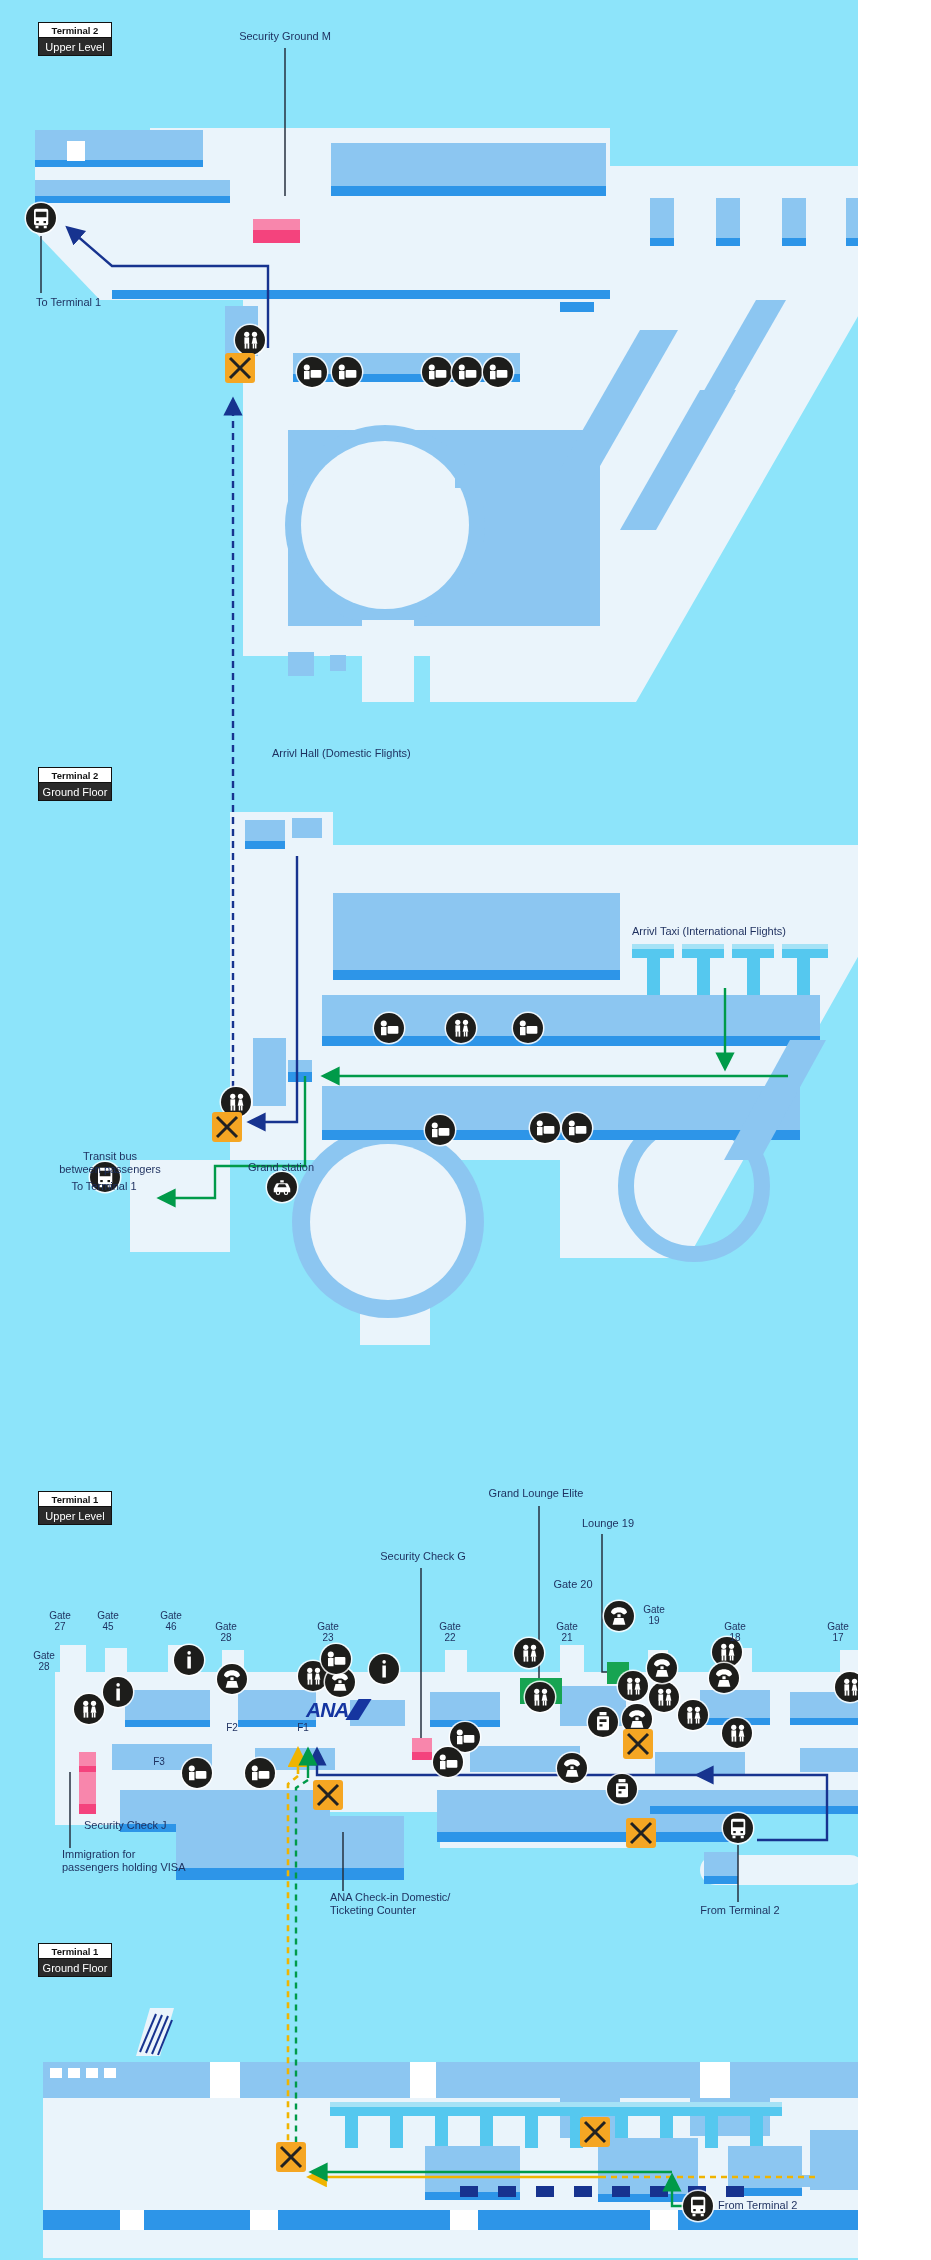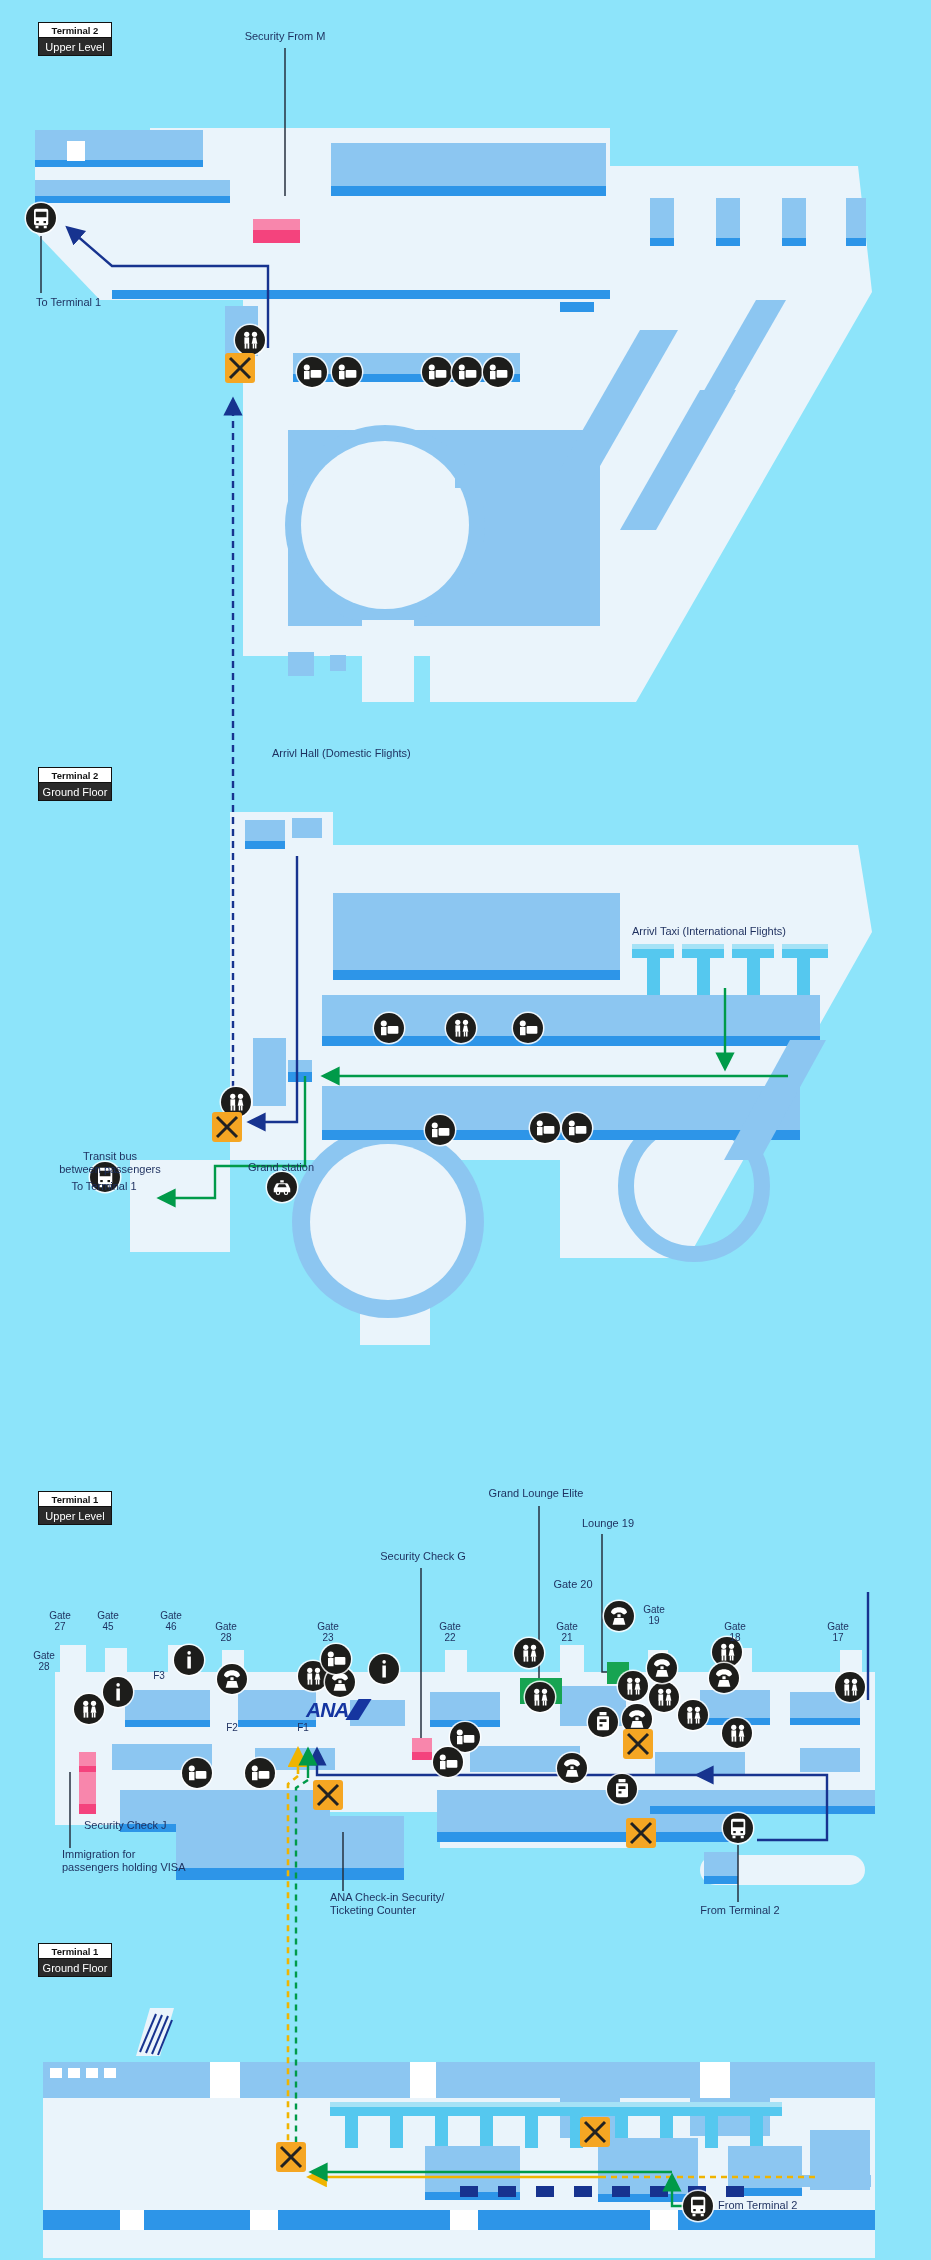--- a/index.html
+++ b/index.html
@@ -1,17 +1,17 @@
 <!DOCTYPE html>
 <html style="--bg: #8de4fa; --floor: #eaf4fb; --fblue: #8cc6f1; --eblue: #2d95e8; --cyan: #55c8ef; --cyanl: #a5e2f6; --navy: #17338f; --green: #009a49; --yellow: #f0b400; --orange: #f5a623; --pink: #f4437d; --pinkl: #f886ac; --lounge: #17a452; --ltext: #1d2f5e; --iblack: #1d1d1b;"><head>
 <meta charset="utf-8">
 <style>
   html,body{margin:0;padding:0;}
   body{font-family:"Liberation Sans","DejaVu Sans",sans-serif;}
-  #stage{position:relative;width:931px;height:2260px;background:var(--bg);overflow:hidden;}
+  #stage{position:relative;width:858px;height:2260px;background:var(--bg);overflow:hidden;}
   #map-svg{position:absolute;left:0;top:0;z-index:1;}
   #icon-layer{position:absolute;left:0;top:0;width:100%;height:100%;z-index:3;pointer-events:none;}
   #label-layer{position:absolute;left:0;top:0;width:100%;height:100%;z-index:4;}
   
   .fl{fill:var(--floor);} .fb{fill:var(--fblue);} .fe{fill:var(--eblue);}
   .fw{fill:#ffffff;} .fc{fill:var(--cyan);} .fcl{fill:var(--cyanl);}
   .fpk{fill:var(--pink);} .fpkl{fill:var(--pinkl);} .fgr{fill:var(--lounge);}
   .fnavy{fill:var(--navy);}
   .rn{stroke:var(--navy);fill:none;stroke-width:2.4px;}
   .rg{stroke:var(--green);fill:none;stroke-width:2.4px;}
@@ -612,21 +612,21 @@
   </div>
   <div class="tbox" style="left:38px;top:1491px;">
     <span class="t1">Terminal 1</span>
     <span class="t2">Upper Level</span>
   </div>
   <div class="tbox" style="left:38px;top:1943px;">
     <span class="t1">Terminal 1</span>
     <span class="t2">Ground Floor</span>
   </div>
 
-  <div class="lbl ctr" style="left:285px;top:30px;">Security From M</div>
+  <div class="lbl ctr" style="left:285px;top:30px;">Security Ground M</div>
   <div class="lbl" style="left:36px;top:296px;">To Terminal 1</div>
 
   <div class="lbl" style="left:272px;top:747px;">Arrivl Hall (Domestic Flights)</div>
   <div class="lbl" style="left:632px;top:925px;">Arrivl Taxi (International Flights)</div>
   <div class="lbl ctr" style="left:110px;top:1150px;">
     <span>Transit bus</span><br>
     <span>between passengers</span>
   </div>
   <div class="lbl ctr" style="left:104px;top:1180px;">To Terminal 1</div>
   <div class="lbl" style="left:248px;top:1161px;">Grand station</div>
@@ -641,33 +641,33 @@
   <div class="gate" style="left:171px;top:1610px;"><span>Gate</span><br><span>46</span></div>
   <div class="gate" style="left:226px;top:1621px;"><span>Gate</span><br><span>28</span></div>
   <div class="gate" style="left:328px;top:1621px;"><span>Gate</span><br><span>23</span></div>
   <div class="gate" style="left:450px;top:1621px;"><span>Gate</span><br><span>22</span></div>
   <div class="gate" style="left:567px;top:1621px;"><span>Gate</span><br><span>21</span></div>
   <div class="gate" style="left:654px;top:1604px;"><span>Gate</span><br><span>19</span></div>
   <div class="gate" style="left:735px;top:1621px;"><span>Gate</span><br><span>18</span></div>
   <div class="gate" style="left:838px;top:1621px;"><span>Gate</span><br><span>17</span></div>
   <div class="gate" style="left:44px;top:1650px;"><span>Gate</span><br><span>28</span></div>
 
-  <div class="flr" style="left:159px;top:1670px;">F3</div>
+  <div class="flr" style="left:159px;top:1756px;">F3</div>
   <div class="flr" style="left:232px;top:1722px;">F2</div>
   <div class="flr" style="left:303px;top:1722px;">F1</div>
 
   <div class="ana" style="left:306px;top:1698px;"><span>ANA</span><span class="slash"></span></div>
 
   <div class="lbl" style="left:84px;top:1819px;">Security Check J</div>
   <div class="lbl" style="left:62px;top:1848px;">
     <span>Immigration for</span><br>
     <span>passengers holding VISA</span>
   </div>
   <div class="lbl" style="left:330px;top:1891px;">
-    <span>ANA Check-in Security/</span><br>
+    <span>ANA Check-in Domestic/</span><br>
     <span>Ticketing Counter</span>
   </div>
   <div class="lbl ctr" style="left:740px;top:1904px;">From Terminal 2</div>
 
   <div class="lbl" style="left:718px;top:2199px;">From Terminal 2</div>
 </div>
 
 </div>
 
 </body></html>

